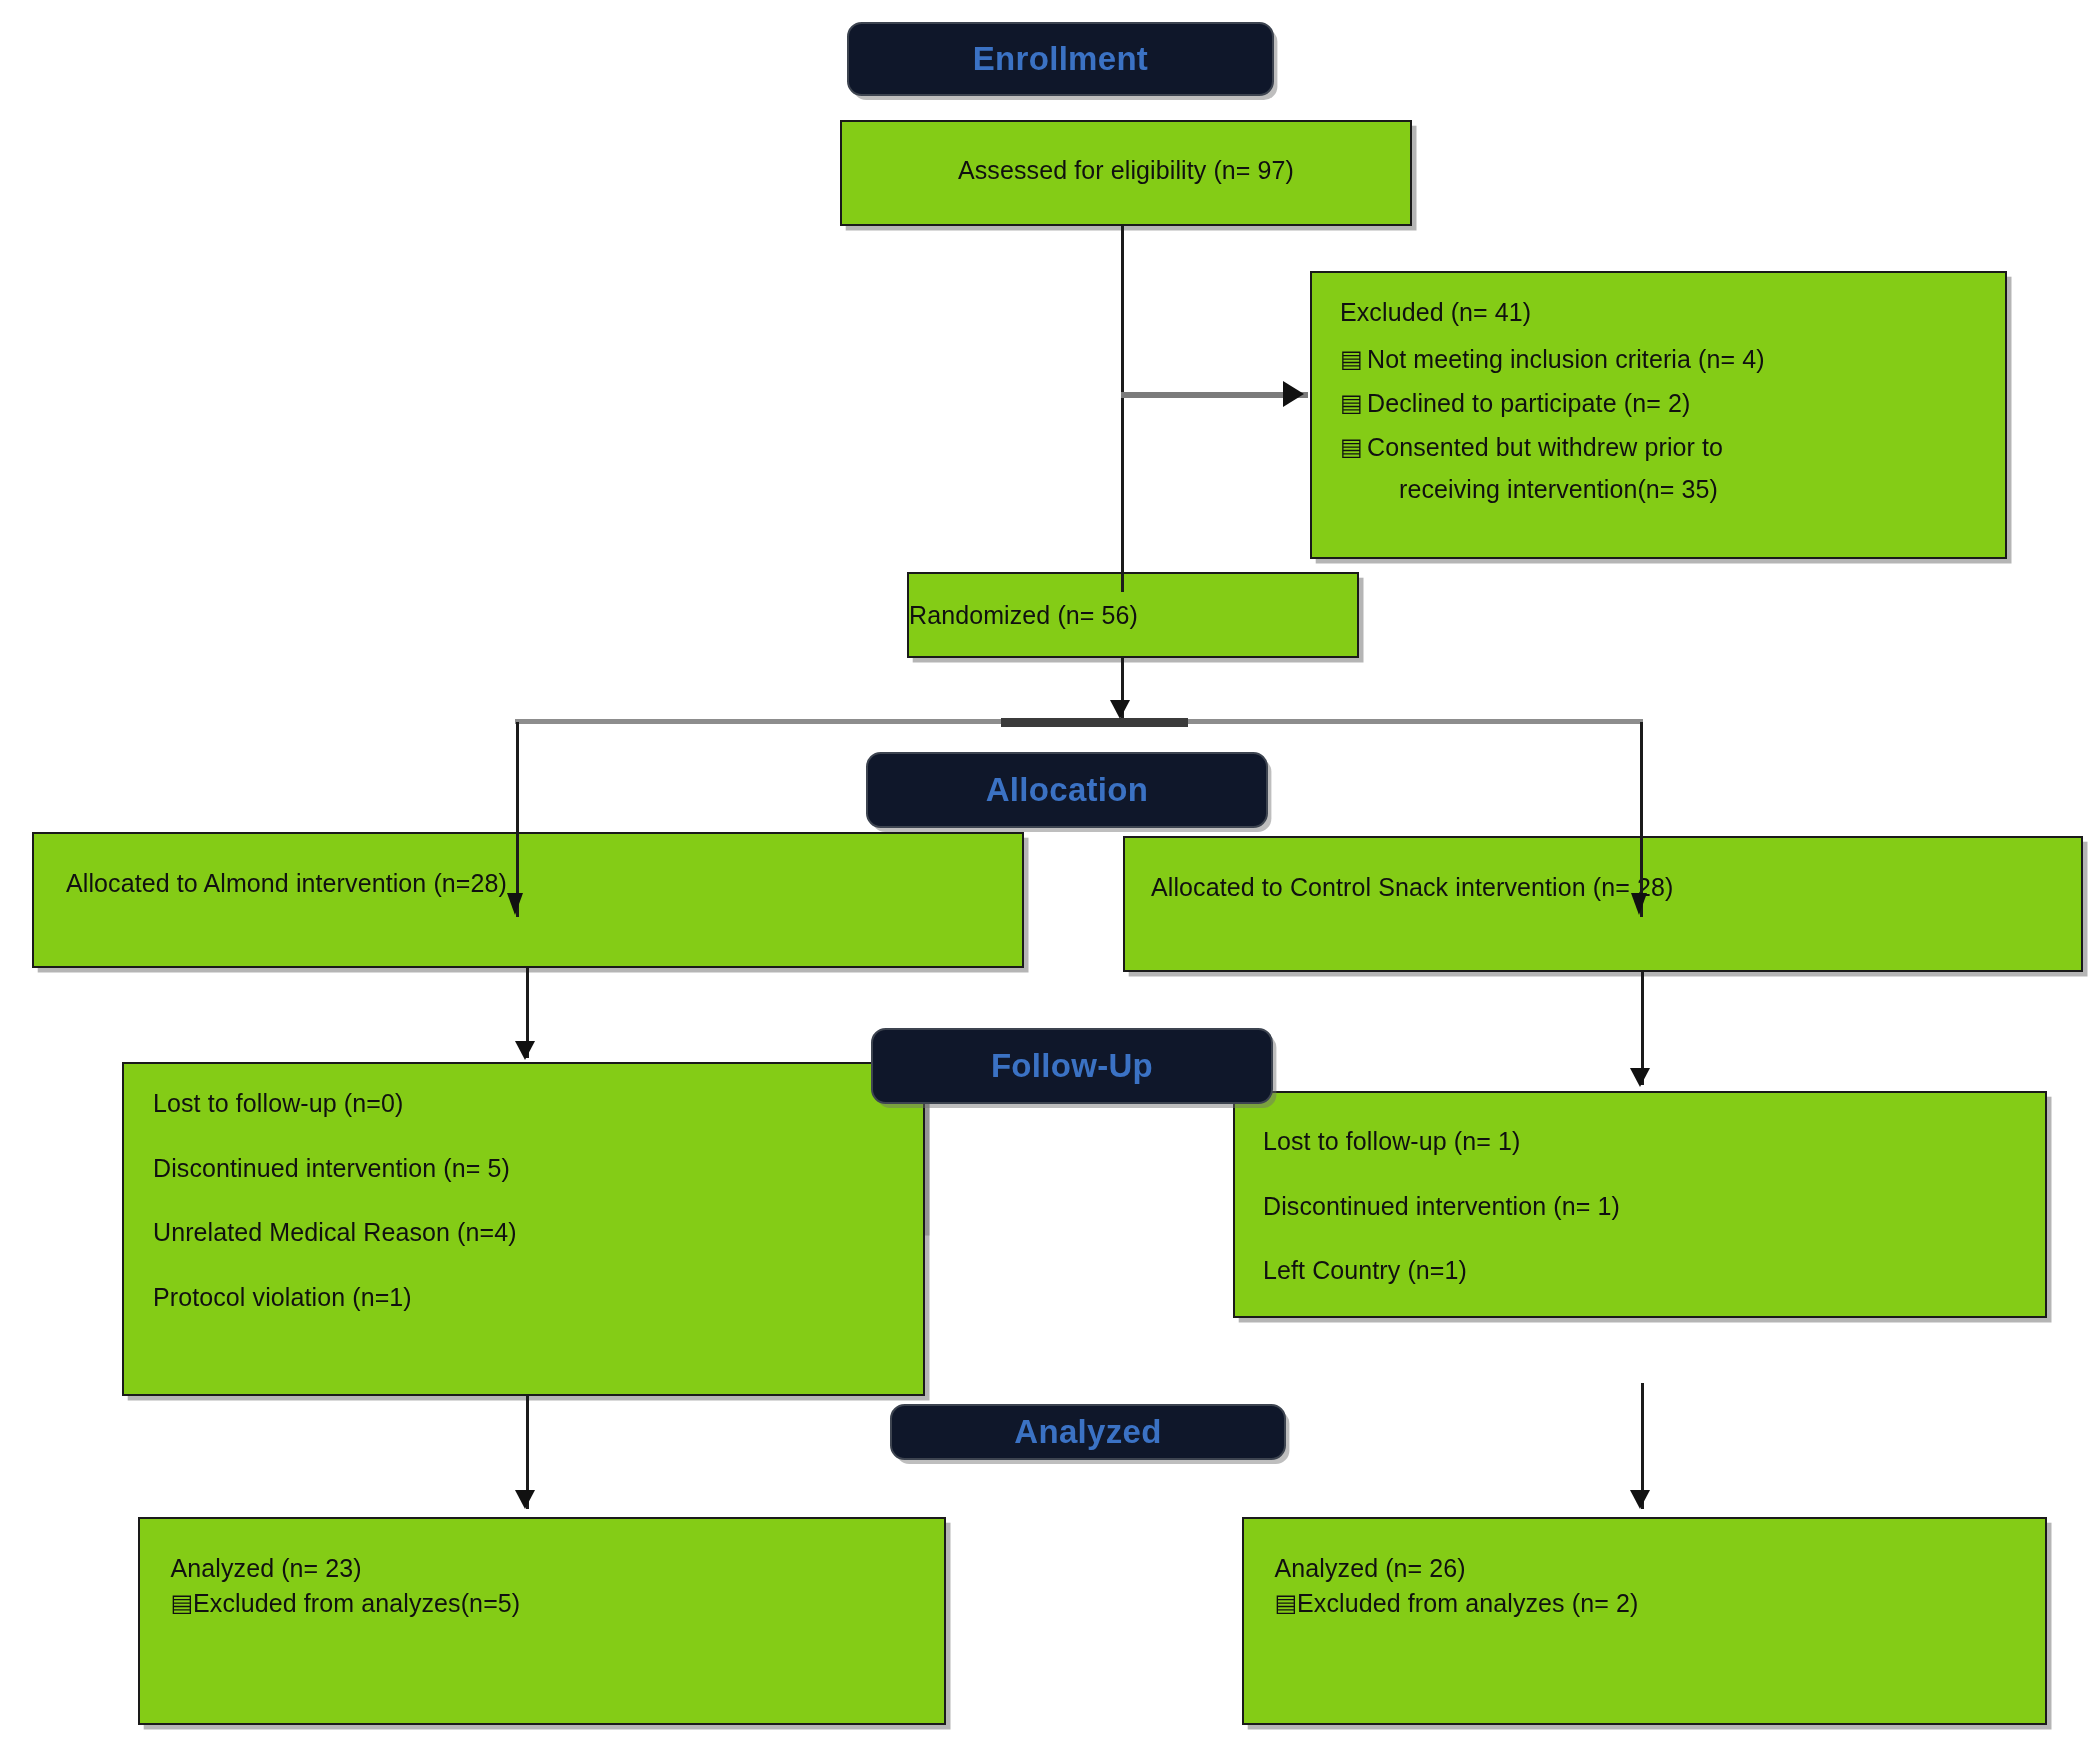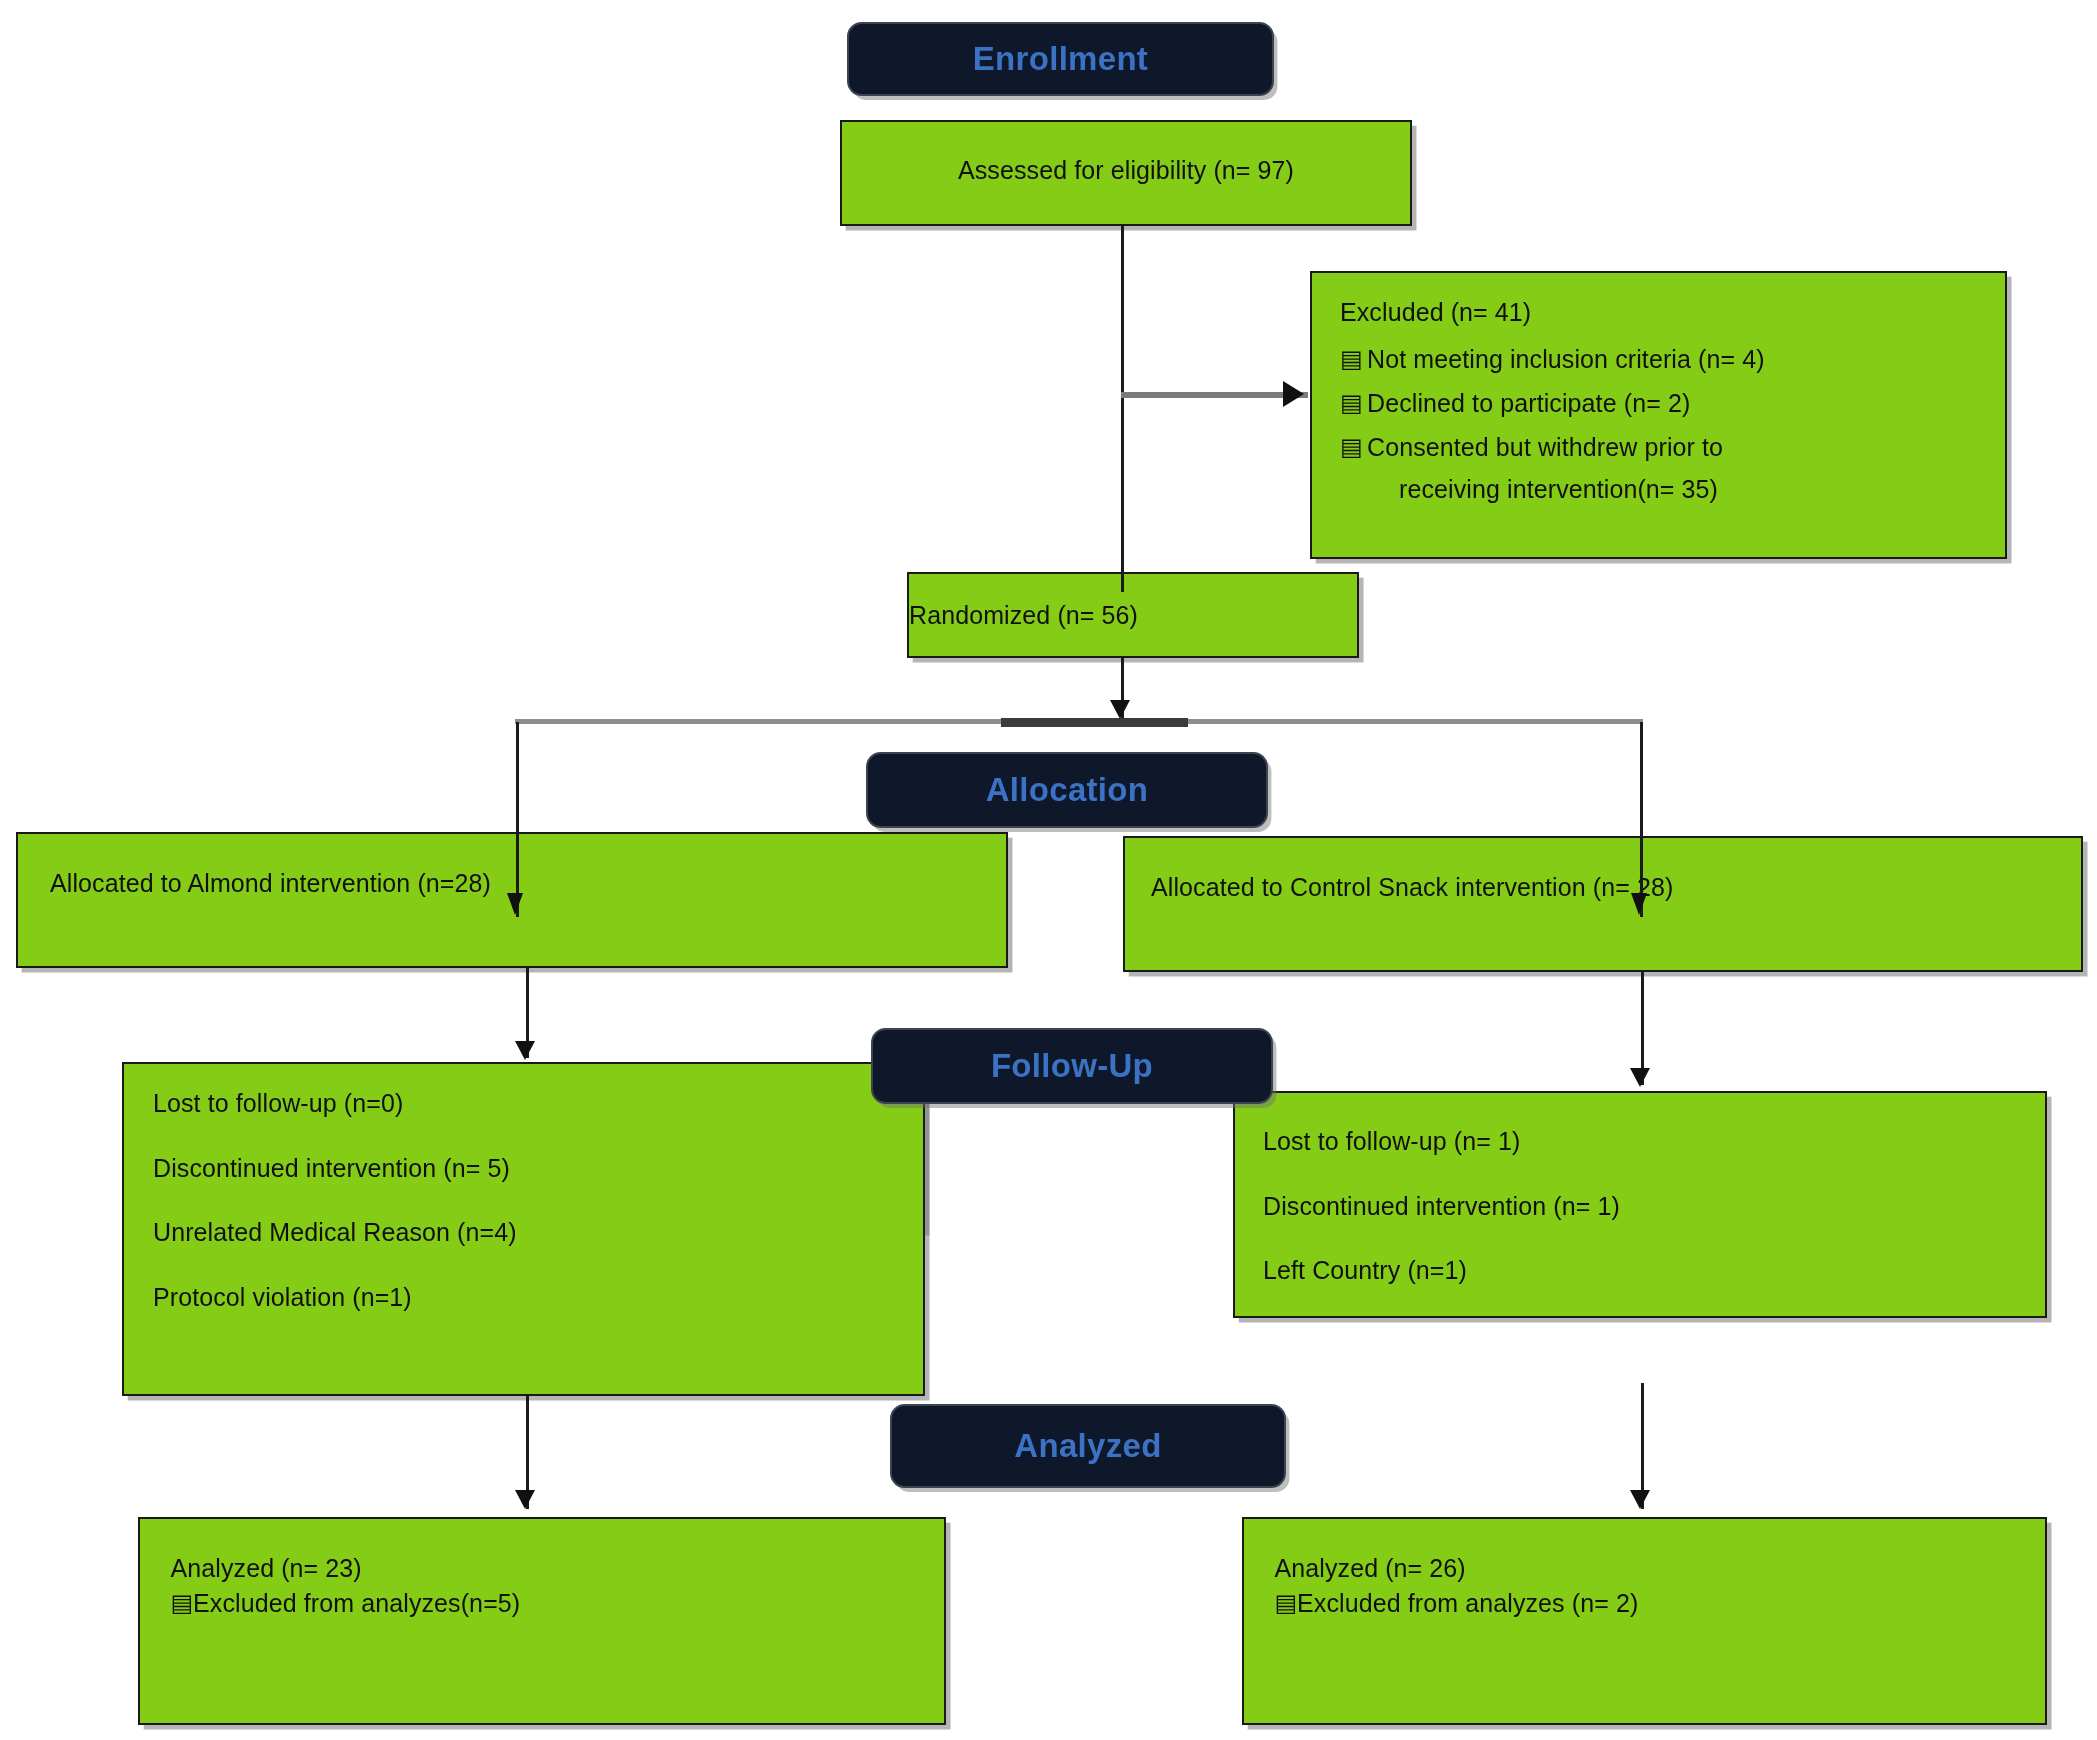--- a/index.html
+++ b/index.html
@@ -167,21 +167,21 @@
   <div class="vline" style="left:516px; top:722px; height:195px;"></div>
   <div class="arrow-down slim" style="left:507px; top:893px;"></div>
 
   <div class="vline" style="left:1640px; top:722px; height:195px;"></div>
   <div class="arrow-down slim" style="left:1631px; top:893px;"></div>
 
   <div class="pill" style="left:866px; top:752px; width:402px; height:76px;">
     <span>Allocation</span>
   </div>
 
-  <div class="box" style="left:16px; top:832px; width:992px; height:136px;padding-left:44px;">
+  <div class="box" style="left:32px; top:832px; width:992px; height:136px;padding-left:44px;">
     <div class="inner" style="top:35px; left:32px; text-align:left;">
       <span>Allocated to Almond intervention (n=28)</span>
     </div>
   </div>
 
   <div class="box" style="left:1123px; top:836px; width:960px; height:136px;">
     <div class="inner" style="top:35px; left:26px; text-align:left;">
       <span>Allocated to Control Snack intervention (n= 28)</span>
     </div>
   </div>
@@ -213,21 +213,21 @@
       <div>Left Country (n=1)</div>
     </div>
   </div>
 
   <div class="vline" style="left:526px; top:1396px; height:113px;"></div>
   <div class="arrow-down" style="left:515px; top:1490px;"></div>
 
   <div class="vline" style="left:1641px; top:1383px; height:126px;"></div>
   <div class="arrow-down" style="left:1630px; top:1490px;"></div>
 
-  <div class="pill" style="left:890px; top:1404px; width:396px; height:84px;">
+  <div class="pill" style="left:890px; top:1404px; width:396px; height:56px;">
     <span>Analyzed</span>
   </div>
 
   <div class="box" style="left:138px; top:1517px; width:808px; height:208px;">
     <div class="inner" style="top:35px; left:30.5px;">
       <div style="margin-bottom:5.7px;">Analyzed (n= 23)</div>
       <div class="li-row">
         <span class="li-glyph" style="width:22.6px;">▤</span>
         <span class="li-text">Excluded from analyzes(n=5)</span>
       </div>

